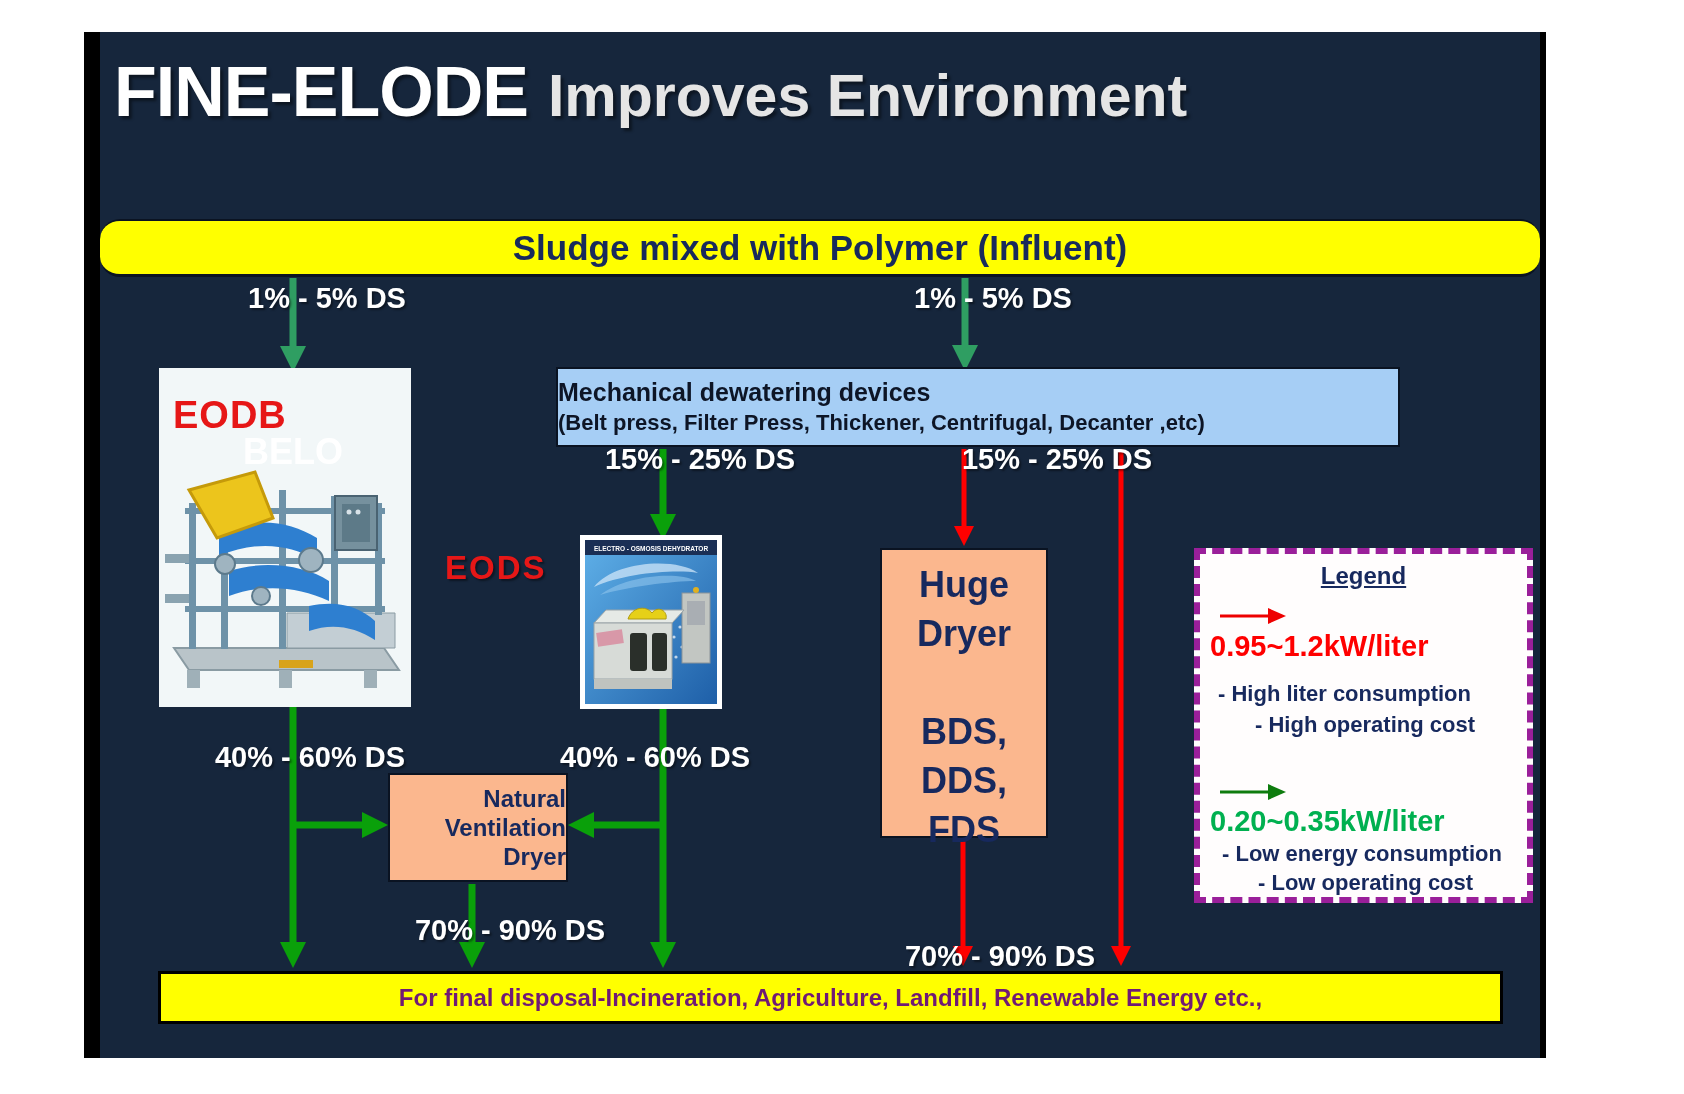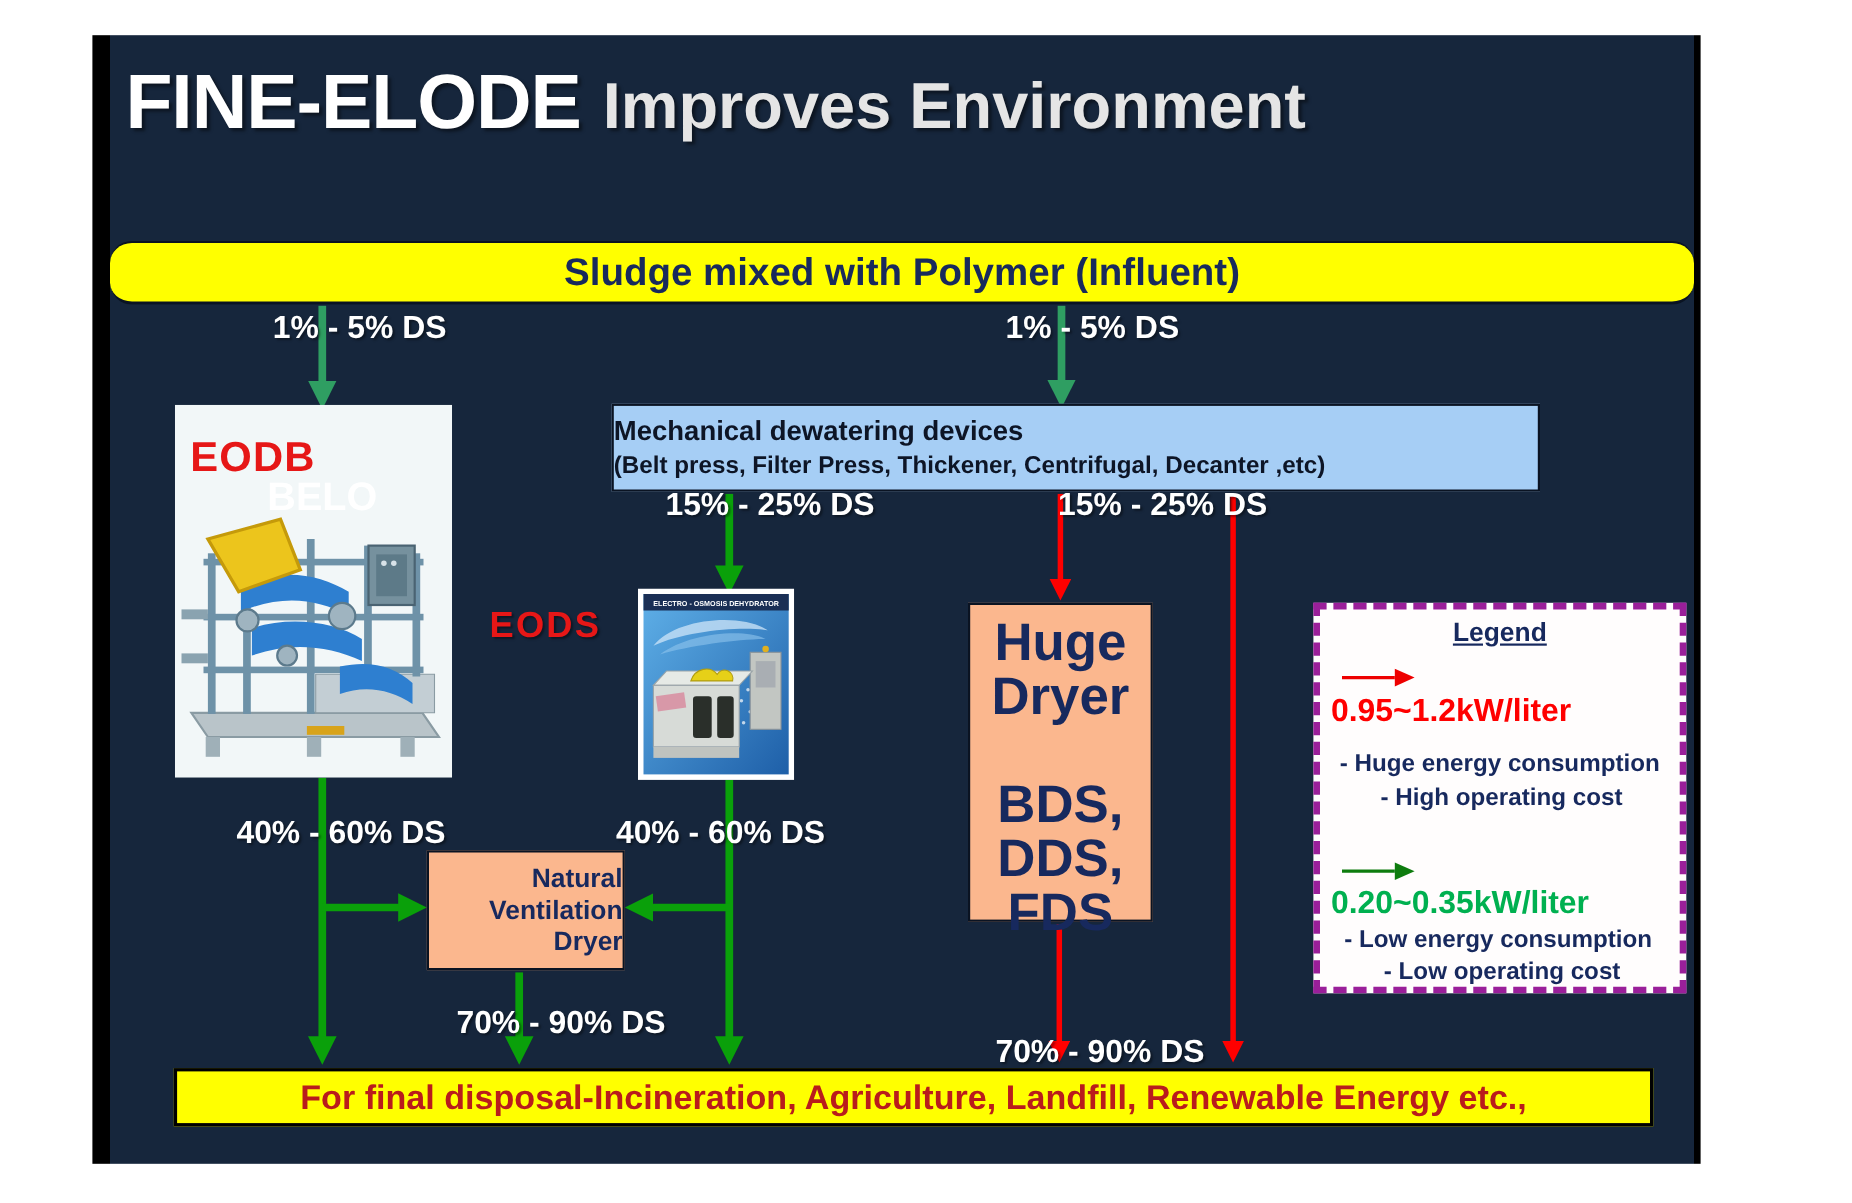--- a/index.html
+++ b/index.html
@@ -29,40 +29,40 @@
     align-items:flex-start;justify-content:center;}
   .mech-line1{font-size:25px;font-weight:bold;color:#0d1526;}
   .mech-line2{font-size:22px;font-weight:bold;color:#0d1526;margin-top:3px;}
 
   .eods-box{position:absolute;left:480px;top:503px;width:142px;height:174px;}
   .eods-label{position:absolute;left:345px;top:517px;font-size:33px;font-weight:bold;color:#e61717;
     letter-spacing:2px;text-shadow:2px 2px 2px rgba(0,0,0,.4);}
 
   .huge-box{position:absolute;left:780px;top:516px;width:168px;height:290px;background:#fbb78e;
     border:2px solid #0a1322;box-sizing:border-box;text-align:center;color:#17295e;
-    font-weight:bold;font-size:48px;line-height:49px;padding-top:10px;}
+    font-weight:bold;font-size:36px;line-height:49px;padding-top:10px;}
   .huge-gap{height:49px;}
 
   .nvd-box{position:absolute;left:288px;top:741px;width:180px;height:109px;background:#fbb78e;
     border:2px solid #0a1322;box-sizing:border-box;text-align:right;color:#17295e;
     font-weight:bold;font-size:24px;line-height:29px;padding-top:9px;}
 
   .legend{position:absolute;left:1058px;top:516px;width:339px;height:355px;background:#fffdfd;
     border:6px dashed #9a1f9a;box-sizing:border-box;margin-left:36px;}
   .legend-title{position:absolute;left:0;top:8px;width:327px;text-align:center;font-size:24px;
     font-weight:bold;color:#17295e;text-decoration:underline;}
   .lg-arrow{position:absolute;left:18px;}
   .lg-val{position:absolute;left:10px;font-size:29px;font-weight:bold;white-space:nowrap;}
   .lg-val.red{color:#ff0000;top:76px;}
   .lg-val.green{color:#00b050;top:251px;}
   .lg-note{position:absolute;font-size:22px;font-weight:bold;color:#17295e;white-space:nowrap;}
 
   .bottom-banner{position:absolute;left:58px;top:939px;width:1345px;height:53px;background:#ffff00;
     border:3px solid #000000;box-sizing:border-box;display:flex;align-items:center;justify-content:center;}
-  .bottom-banner span{font-size:31px;font-weight:bold;color:#b91c1c;white-space:nowrap;}
+  .bottom-banner span{font-size:24px;font-weight:bold;color:#701a75;white-space:nowrap;}
 </style>
 </head>
 <body>
 
 <div class="page">
   <div class="edge-left"></div>
   <div class="edge-right"></div>
 
   <div class="slide">
 
@@ -197,21 +197,21 @@
       <div>Dryer</div>
     </div>
 
     <div class="legend">
       <div class="legend-title">Legend</div>
       <svg class="lg-arrow" style="top:52px;" width="70" height="20">
         <line x1="2" y1="10" x2="50" y2="10" stroke="#ee0000" stroke-width="3"></line>
         <polygon points="50,2 68,10 50,18" fill="#ee0000"></polygon>
       </svg>
       <div class="lg-val red">0.95~1.2kW/liter</div>
-      <div class="lg-note" style="left:18px;top:127px;">-  Huge energy consumption</div>
+      <div class="lg-note" style="left:18px;top:127px;">-  High liter consumption</div>
       <div class="lg-note" style="left:55px;top:158px;">-  High operating cost</div>
       <svg class="lg-arrow" style="top:228px;" width="70" height="20">
         <line x1="2" y1="10" x2="50" y2="10" stroke="#0e7c0e" stroke-width="3"></line>
         <polygon points="50,2 68,10 50,18" fill="#0e7c0e"></polygon>
       </svg>
       <div class="lg-val green">0.20~0.35kW/liter</div>
       <div class="lg-note" style="left:22px;top:287px;">-  Low energy consumption</div>
       <div class="lg-note" style="left:58px;top:316px;">-  Low operating cost</div>
     </div>
 

